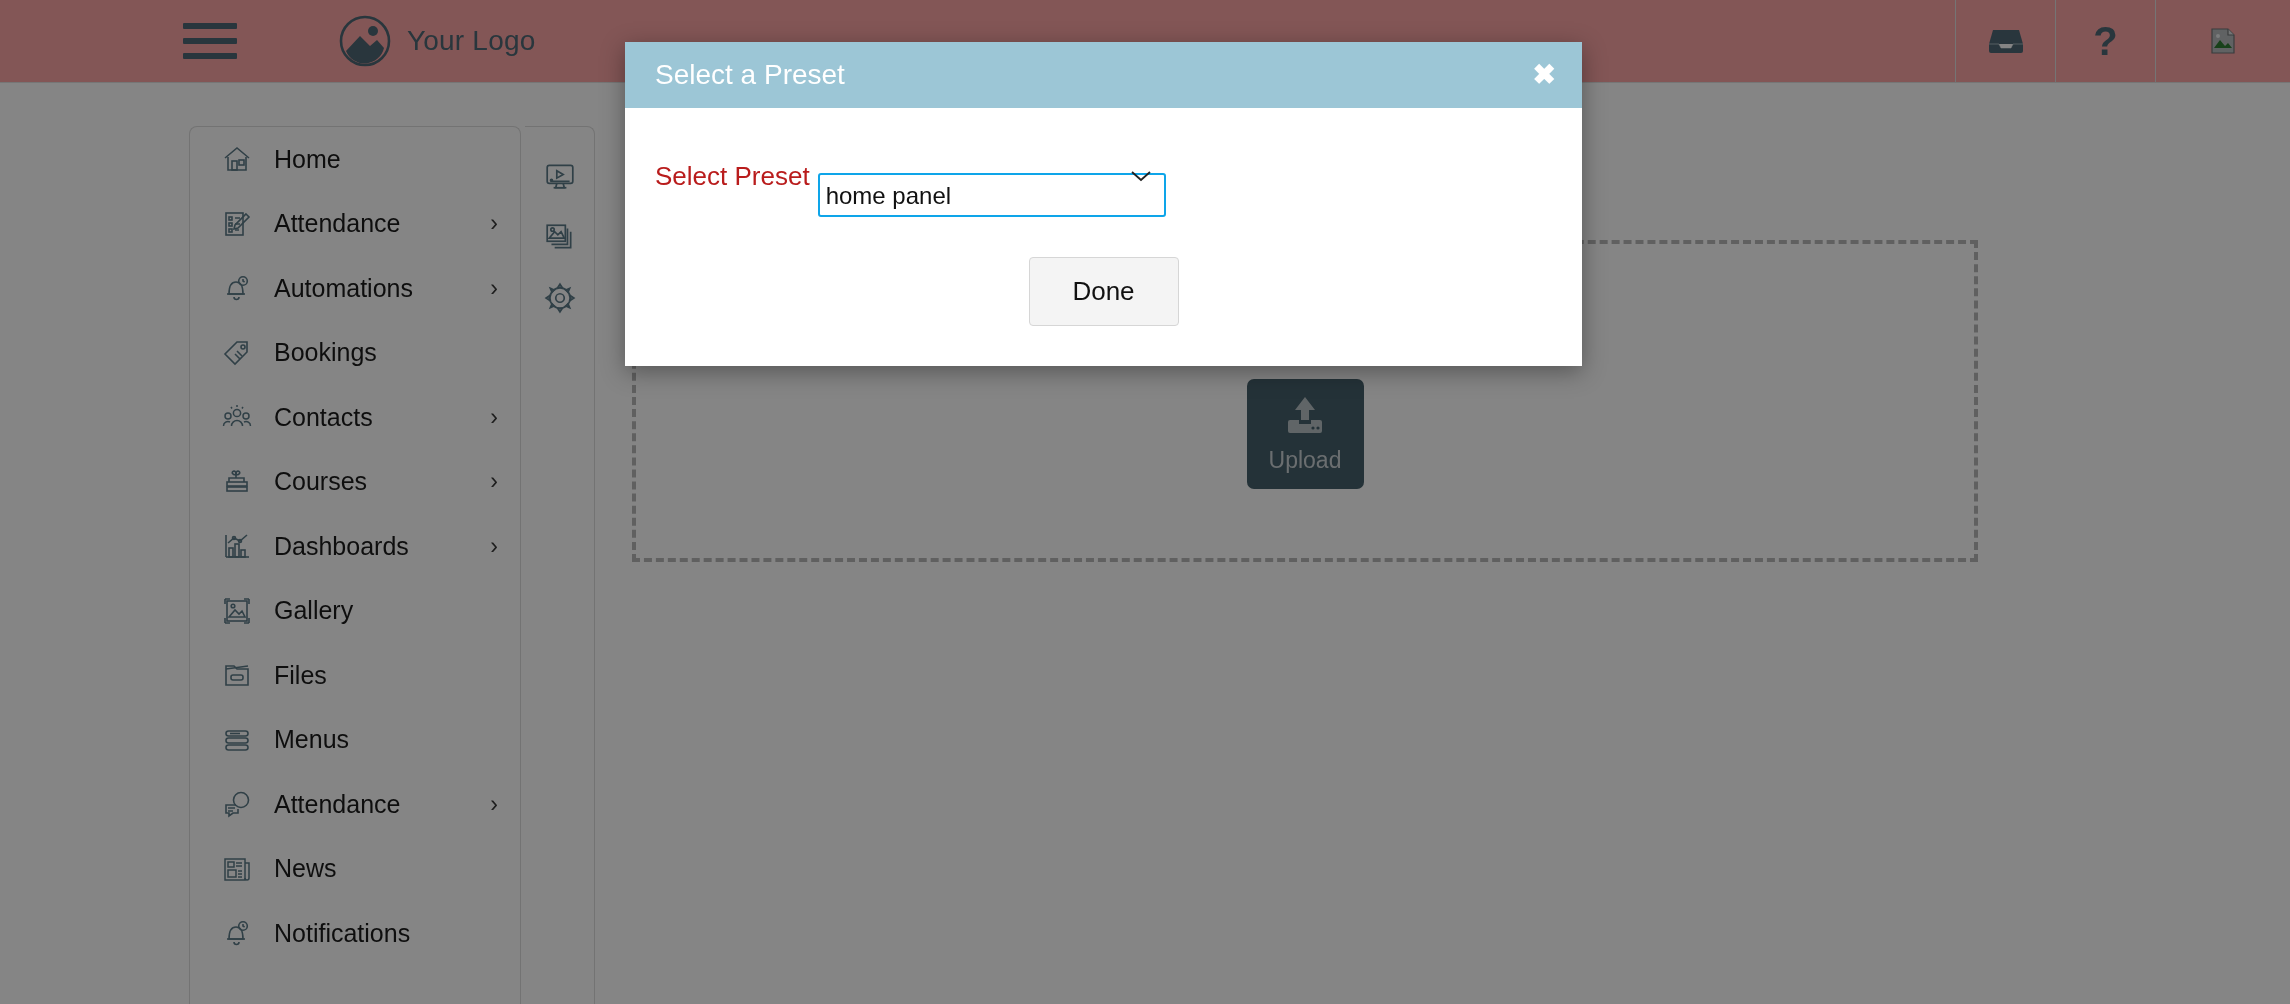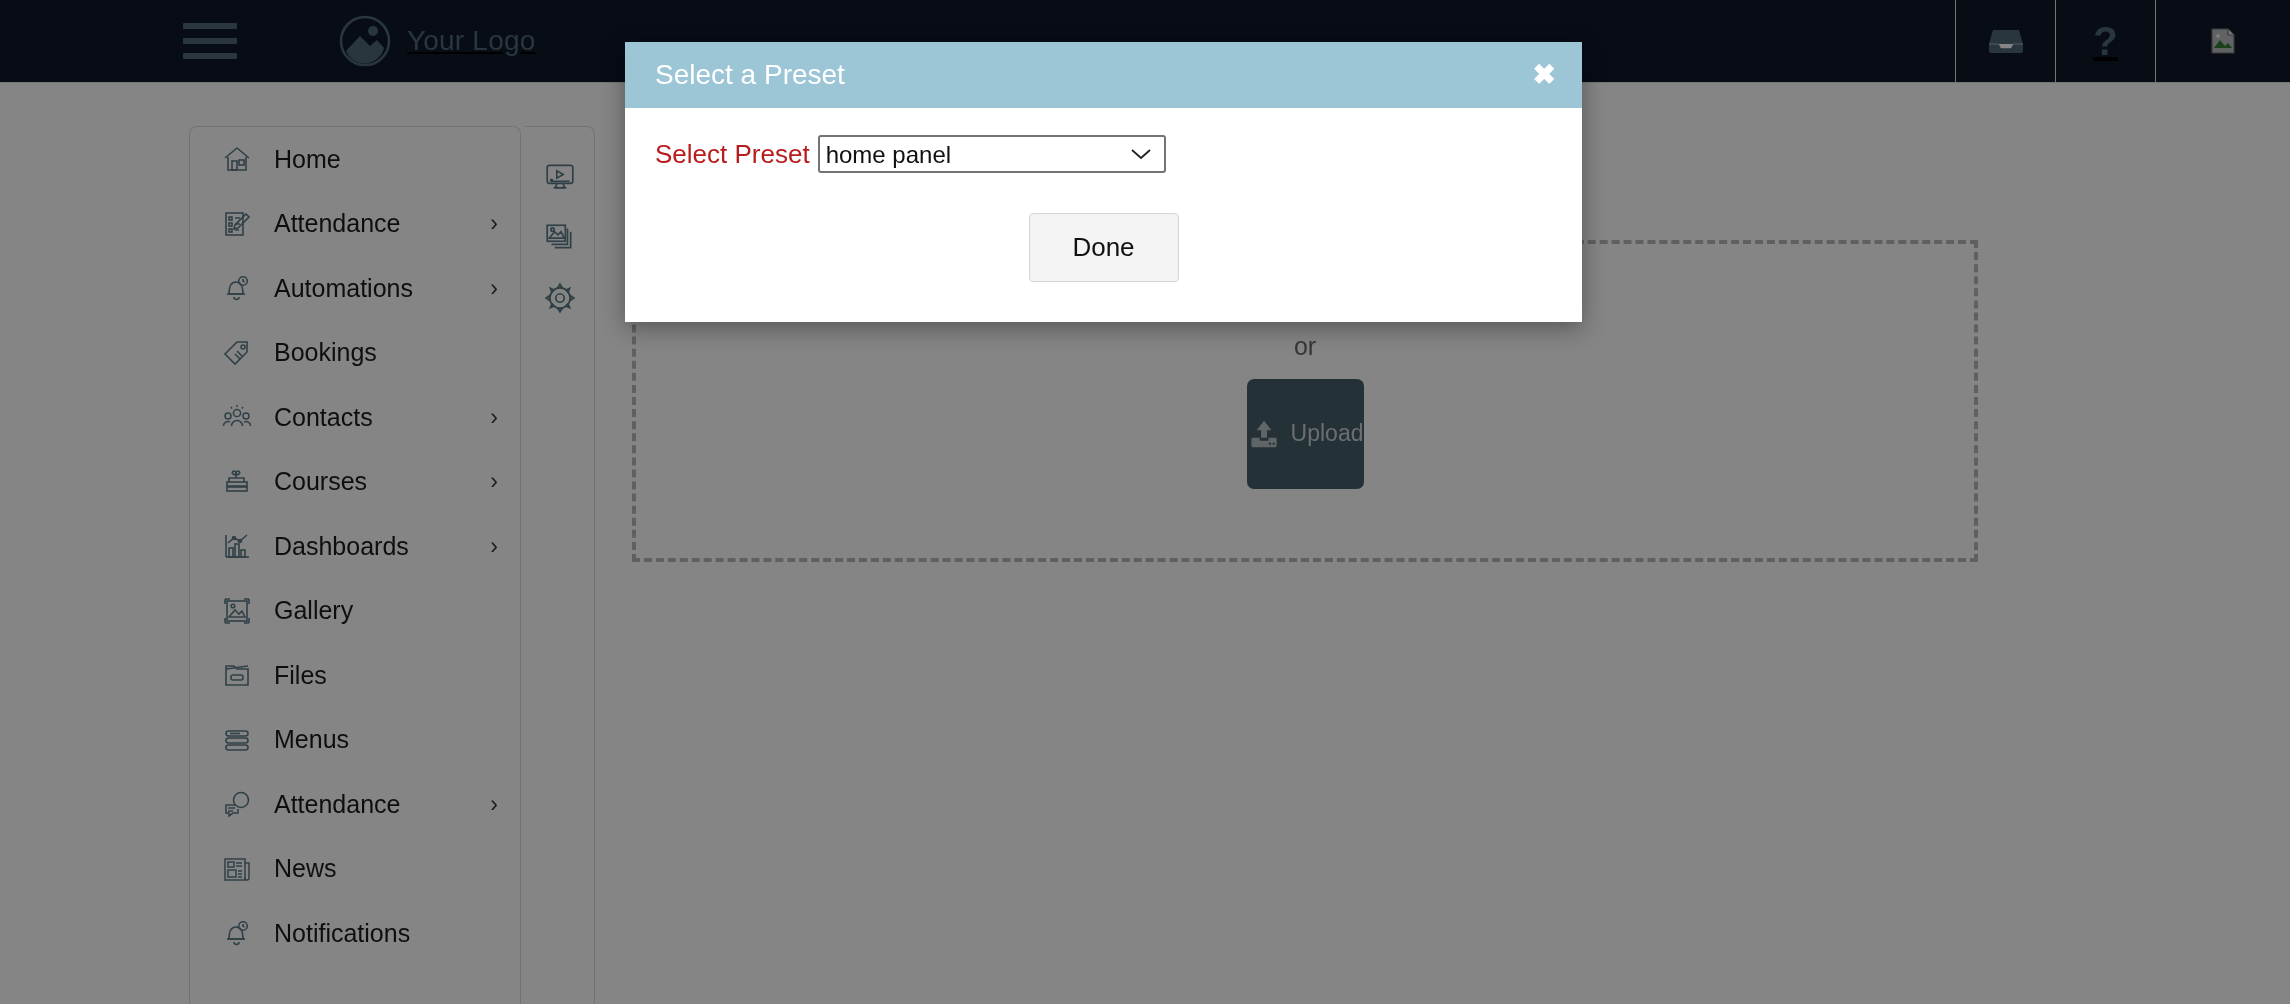--- a/index.html
+++ b/index.html
@@ -19,25 +19,24 @@
     inset: 0;
     background: #ffffff;
   }
 
   
   #header {
     position: absolute;
     top: 0; left: 0;
     width: 2290px;
     height: 83px;
-    background: #0f172a;
+    background: #fca5a5;
     border-bottom: 1px solid #e3e3e3;
     display: flex;
     align-items: center;
-    text-decoration: underline;
   }
   #hamburger {
     width: 54px;
     height: 40px;
     margin-left: 183px;
     display: flex;
     flex-direction: column;
     justify-content: center;
     gap: 9px;
     cursor: pointer;
@@ -185,20 +184,21 @@
   #dz-or {
     font-size: 25px;
     color: #6a6a6a;
   }
   #upload-btn {
     width: 117px;
     height: 110px;
     background: #46606b;
     border-radius: 7px;
     display: flex;
+    flex-direction: column;
     align-items: center;
     justify-content: center;
     gap: 10px;
     cursor: pointer;
   }
   #upload-btn .up-label {
     font-size: 23px;
     color: #ccd3d6;
   }
   #upload-btn svg { display: block; }
@@ -255,31 +255,32 @@
     align-items: center;
     gap: 8px;
   }
   #preset-label {
     font-size: 26px;
     color: #b91c1c;
     white-space: nowrap;
   }
   #preset-select {
     width: 348px;
-    height: 38px;
+    height: 44px;
     font-size: 24px;
     font-family: "Liberation Sans", sans-serif;
     color: #111;
     padding: 0 6px;
-    border: 2px solid #737373;
+    border: 2px solid #0ea5e9;
     border-radius: 3px;
     background: #ffffff;
     outline: none;
     -webkit-appearance: none;
     appearance: none;
+    margin-top: 38px;
   }
   #select-wrap { position: relative; display: inline-block; }
   #select-chevron {
     position: absolute;
     right: 14px;
     top: 50%;
     transform: translateY(-50%);
     pointer-events: none;
     width: 22px;
     height: 14px;

